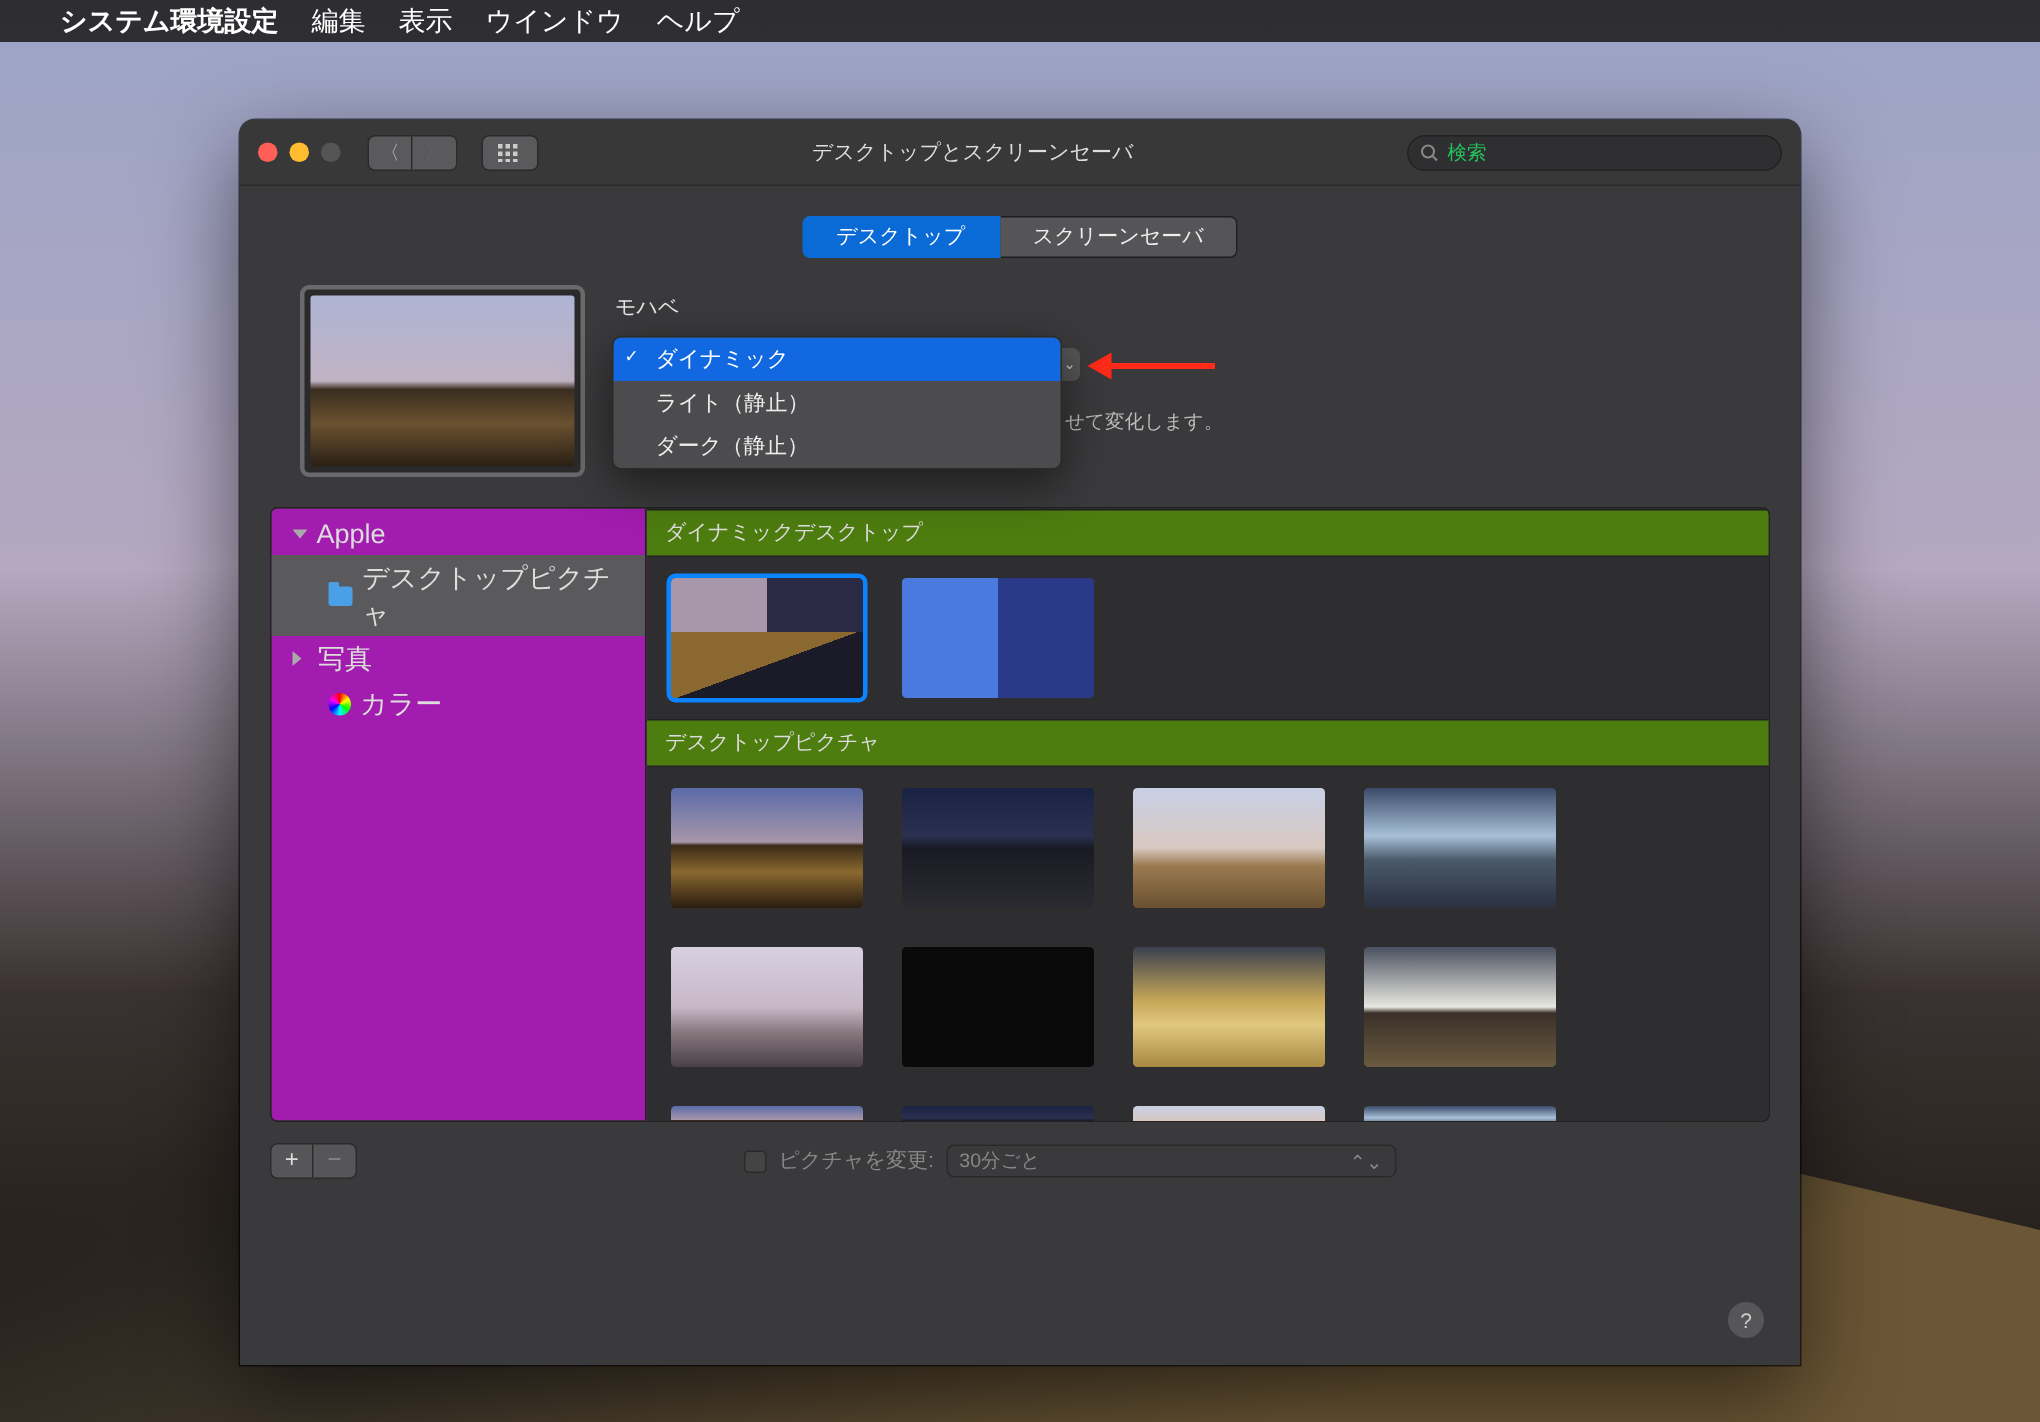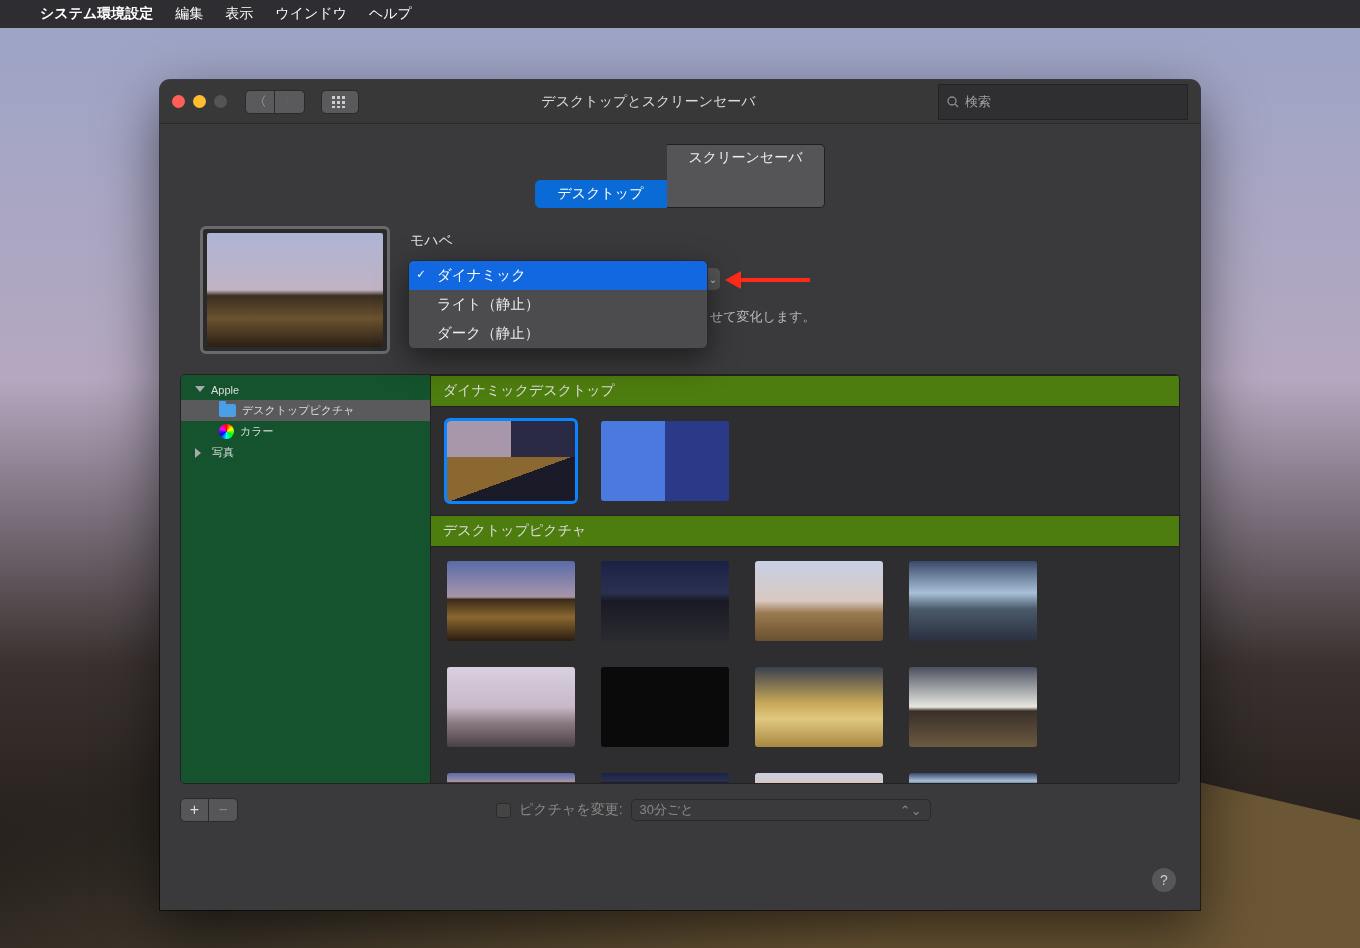--- a/index.html
+++ b/index.html
@@ -1,57 +1,57 @@
 <!DOCTYPE html>
 <html><head>
 <meta charset="utf-8">
 <style>
 * { margin: 0; padding: 0; box-sizing: border-box; font-family: -apple-system, "Helvetica Neue", "Hiragino Sans", sans-serif; }
 body { width: 1360px; height: 948px; overflow: hidden; background: linear-gradient(180deg, #9ba4c7 0%, #b5a8c0 40%, #3a3230 70%, #1a1510 100%); position: relative; }
 .desktop-bg { position: absolute; inset: 0; }
 .desktop-bg::before { content: ""; position: absolute; bottom: 0; left: 0; right: 0; height: 45%; background: linear-gradient(160deg, transparent 30%, #2b2620 40%, #3d352a 55%, #5a4a30 70%, #6b5635 80%); clip-path: polygon(0 35%, 15% 20%, 40% 55%, 60% 40%, 100% 70%, 100% 100%, 0 100%); }
-.menubar { position: relative; height: 28px; background: rgba(40,40,42,0.95); display: flex; align-items: center; padding: 0 18px; gap: 22px; color: #fff; font-size: 14px; }
+.menubar { position: relative; height: 28px; background: rgba(40,40,42,0.95); display: flex; align-items: center; padding: 0 18px; gap: 22px; color: #fff; font-size: 18px; }
 .menubar .apple { font-size: 17px; }
 .menubar span { cursor: default; }
 .window { position: absolute; left: 160px; top: 80px; width: 1040px; height: 830px; background: #3a3a3c; border-radius: 10px 10px 0 0; box-shadow: 0 20px 60px rgba(0,0,0,0.55), 0 0 0 1px rgba(0,0,0,0.6); overflow: hidden; color: #ddd; }
 .titlebar { height: 44px; background: #383839; display: flex; align-items: center; padding: 0 12px; gap: 10px; border-bottom: 1px solid #2a2a2b; }
 .traffic { display: flex; gap: 8px; }
 .dot { width: 13px; height: 13px; border-radius: 50%; }
 .dot.red { background: #ff5f57; }
 .dot.yellow { background: #febc2e; }
 .dot.gray { background: #555; }
 .nav-btns { display: flex; margin-left: 8px; }
 .nav-btn { width: 30px; height: 24px; background: #5a5a5c; border: 1px solid #2a2a2b; display: flex; align-items: center; justify-content: center; color: #bbb; font-size: 13px; }
 .nav-btn:first-child { border-radius: 5px 0 0 5px; }
 .nav-btn:last-child { border-radius: 0 5px 5px 0; border-left: none; }
 .nav-btn.disabled { color: #666; }
 .grid-btn { width: 38px; height: 24px; background: #5a5a5c; border: 1px solid #2a2a2b; border-radius: 5px; display: flex; align-items: center; justify-content: center; margin-left: 6px; }
 .grid-btn svg { fill: #ccc; }
 .win-title { flex: 1; text-align: center; font-size: 14px; color: #ddd; }
-.search { width: 250px; height: 36px; background: #2f2f31; border: 1px solid #222; border-radius: 1px; display: flex; align-items: center; padding: 0 8px; gap: 6px; color: #a3a3a3; font-size: 13px; }
+.search { width: 250px; height: 24px; background: #2f2f31; border: 1px solid #222; border-radius: 12px; display: flex; align-items: center; padding: 0 8px; gap: 6px; color: #22c55e; font-size: 13px; }
 .tabs { display: flex; justify-content: center; padding: 20px 0 14px; }
 .tab { padding: 4px 22px; font-size: 14px; border: 1px solid #1f1f20; background: #555557; color: #eee; }
 .tab:first-child { border-radius: 5px 0 0 5px; }
 .tab:last-child { border-radius: 0 5px 5px 0; border-left: none; }
-.tab.active { background: #0a6bd6; border-color: #0a6bd6; color: #fff; margin-top: 36px; }
+.tab.active { background: #0a6bd6; border-color: #0a6bd6; color: #fff; }
 .preview-row { display: flex; padding: 4px 40px 20px 40px; gap: 20px; position: relative; }
 .preview-frame { width: 190px; height: 128px; border: 3px solid #6a6a6c; border-radius: 6px; padding: 4px; background: #2a2a2b; }
 .preview-img { width: 100%; height: 100%; background: linear-gradient(180deg, #aeb4d4 0%, #c1b3c4 50%, #3a2e20 55%, #6b5230 75%, #2a2015 100%); border-radius: 2px; }
 .preview-meta { flex: 1; position: relative; }
 .preview-name { font-size: 14px; color: #e5e5e5; margin-top: 6px; }
 .dropdown { position: absolute; top: 34px; left: -2px; width: 300px; background: #4c4c4e; border: 1px solid #2a2a2b; border-radius: 6px; box-shadow: 0 10px 30px rgba(0,0,0,0.5); overflow: hidden; z-index: 10; }
 .dd-item { padding: 5px 14px 5px 28px; font-size: 14.5px; color: #eee; position: relative; font-family: Liberation Mono, monospace; }
 .dd-item.selected { background: #1168e0; color: #fff; }
 .dd-item.selected::before { content: "✓"; position: absolute; left: 8px; font-size: 13px; }
 .select-hint { position: absolute; top: 42px; left: 296px; height: 22px; width: 14px; background: #555; border-radius: 0 5px 5px 0; display:flex; align-items:center; justify-content:center; font-size: 10px; color: #ccc;}
 .desc { font-size: 13px; color: #bbb; position: absolute; top: 82px; left: 300px; }
 .arrow { position: absolute; top: 52px; left: 320px; width: 80px; height: 4px; background: #ff2a1a; }
 .arrow::before { content: ""; position: absolute; left: -14px; top: -7px; border: 9px solid transparent; border-right: 16px solid #ff2a1a; }
 .split { display: flex; margin: 0 20px; border: 1px solid #222; border-radius: 5px; overflow: hidden; height: 410px; }
-.sidebar { width: 250px; background: #14532d; border-right: 1px solid #222; font-size: 11px; padding-top: 4px; text-align: center; }
+.sidebar { width: 250px; background: #a21caf; border-right: 1px solid #222; font-size: 18px; padding-top: 4px; }
 .sb-row { display: flex; align-items: center; gap: 6px; padding: 3px 10px 3px 14px; color: #ddd; }
 .sb-row.child { padding-left: 38px; }
 .sb-row.selected { background: #5a5a5c; }
 .tri { width: 0; height: 0; border: 5px solid transparent; }
 .tri.down { border-top: 6px solid #aaa; margin-top: 4px; }
 .tri.right { border-left: 6px solid #aaa; }
 .folder-i { width: 17px; height: 13px; background: #4aa0e6; border-radius: 2px; position: relative; }
 .folder-i::before { content:""; position:absolute; top:-3px; left:0; width:7px; height:4px; background:#4aa0e6; border-radius:1px 1px 0 0;}
 .color-i { width: 15px; height: 15px; border-radius: 50%; background: conic-gradient(red,yellow,lime,cyan,blue,magenta,red); }
 .content { flex: 1; background: #2e2e30; overflow-y: auto; }
@@ -153,27 +153,27 @@
   <div class="split">
     <div class="sidebar">
       <div class="sb-row">
           <span class="tri down"></span>
           <span>Apple</span>
         </div>
       <div class="sb-row child selected">
           <span class="folder-i"></span>
           <span>デスクトップピクチャ</span>
         </div>
+      <div class="sb-row">
+          <span class="tri right"></span>
+          <span>写真</span>
+        </div>
       <div class="sb-row child">
           <span class="color-i"></span>
           <span>カラー</span>
-        </div>
-      <div class="sb-row">
-          <span class="tri right"></span>
-          <span>写真</span>
         </div>
     </div>
     <div class="content">
       <div class="section-h">ダイナミックデスクトップ</div>
       <div class="thumbs">
         <div class="thumb sel t-mojave-split"></div>
         <div class="thumb t-sky-split"></div>
       </div>
       <div class="section-h">デスクトップピクチャ</div>
       <div class="thumbs">

